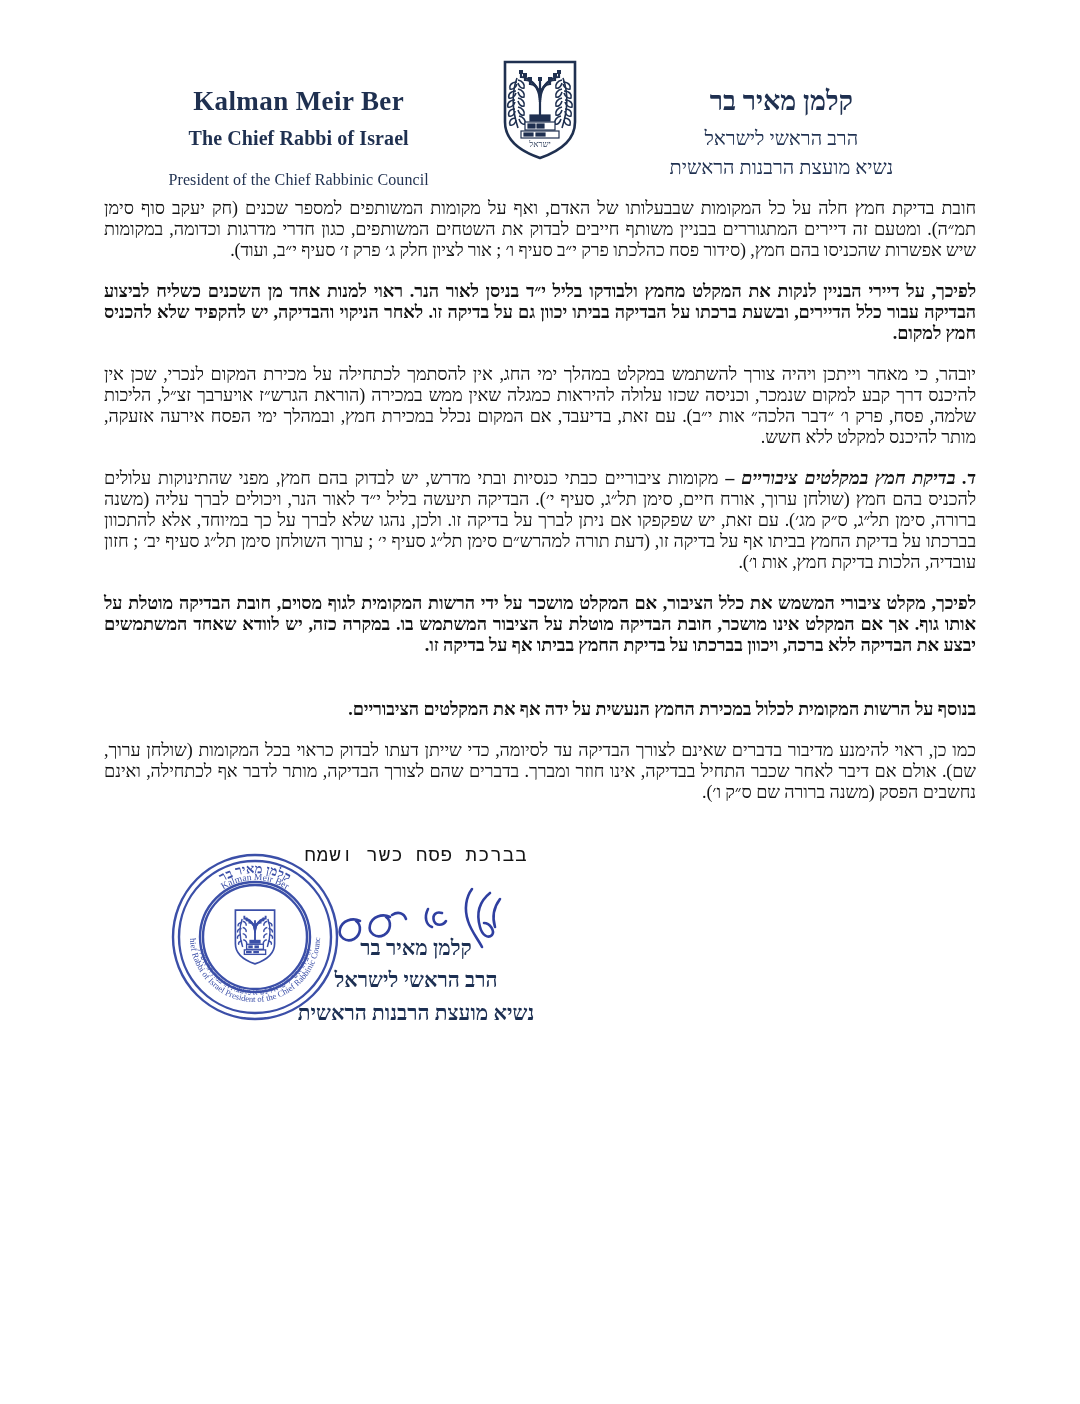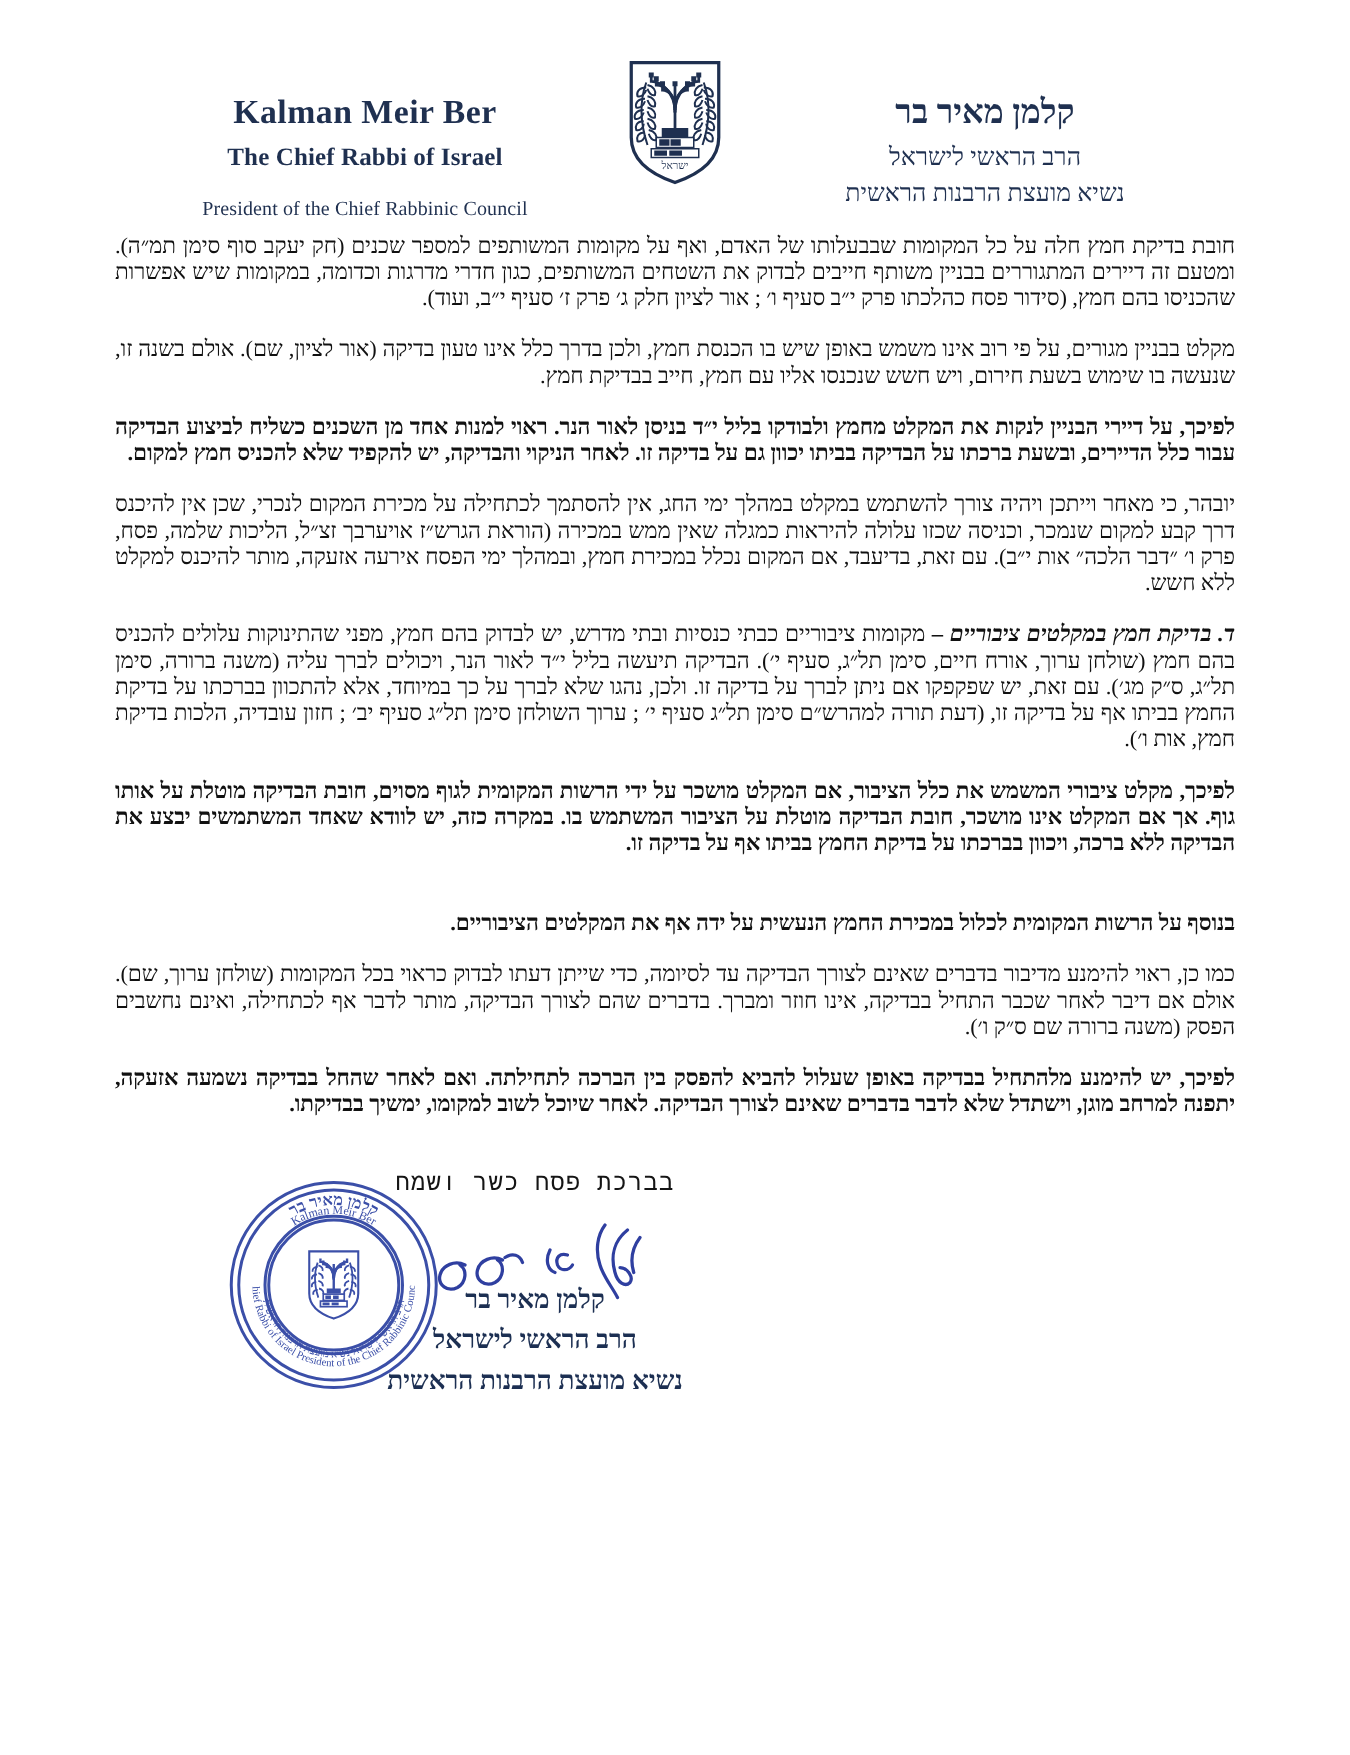--- a/index.html
+++ b/index.html
@@ -14,21 +14,21 @@
     font-family: "Liberation Serif", "DejaVu Serif", serif;
     color: #111111;
     overflow: hidden;
     position: relative;
   }
   .page {
     width: 1080px;
     height: 1400px;
     position: relative;
     box-sizing: border-box;
-    padding: 0;
+    padding: 12px;
   }
 
   
   .letterhead {
     display: flex;
     align-items: flex-start;
     justify-content: space-between;
     padding: 44px 92px 0 92px;
     box-sizing: border-box;
     height: 172px;
@@ -251,36 +251,34 @@
       <div class="role1">הרב הראשי לישראל</div>
       <div class="role2">נשיא מועצת הרבנות הראשית</div>
     </div>
 
   </div>
 
   <div class="body">
 
     <p class="para">חובת בדיקת חמץ חלה על כל המקומות שבבעלותו של האדם, ואף על מקומות המשותפים למספר שכנים (חק יעקב סוף סימן תמ״ה). ומטעם זה דיירים המתגוררים בבניין משותף חייבים לבדוק את השטחים המשותפים, כגון חדרי מדרגות וכדומה, במקומות שיש אפשרות שהכניסו בהם חמץ, (סידור פסח כהלכתו פרק י״ב סעיף ו׳ ; אור לציון חלק ג׳ פרק ז׳ סעיף י״ב, ועוד).</p>
 
-    <p class="para">מקלט בבניין מגורים, על פי רוב אינו משמש באופן שיש בו הכנסת חמץ, ולכן בדרך כלל אינו טעון בדיקה (אור לציון, שם). אולם בשנה זו, שנעשה בו שימוש בשעת חירום, ויש חשש שנכנסו אליו עם חמץ, חייב בבדיקת חמץ.</p>
 
     <p class="para bold">לפיכך, על דיירי הבניין לנקות את המקלט מחמץ ולבודקו בליל י״ד בניסן לאור הנר. ראוי למנות אחד מן השכנים כשליח לביצוע הבדיקה עבור כלל הדיירים, ובשעת ברכתו על הבדיקה בביתו יכוון גם על בדיקה זו. לאחר הניקוי והבדיקה, יש להקפיד שלא להכניס חמץ למקום.</p>
 
     <p class="para">יובהר, כי מאחר וייתכן ויהיה צורך להשתמש במקלט במהלך ימי החג, אין להסתמך לכתחילה על מכירת המקום לנכרי, שכן אין להיכנס דרך קבע למקום שנמכר, וכניסה שכזו עלולה להיראות כמגלה שאין ממש במכירה (הוראת הגרש״ז אויערבך זצ״ל, הליכות שלמה, פסח, פרק ו׳ ״דבר הלכה״ אות י״ב). עם זאת, בדיעבד, אם המקום נכלל במכירת חמץ, ובמהלך ימי הפסח אירעה אזעקה, מותר להיכנס למקלט ללא חשש.</p>
 
     <p class="para"><span class="hd">ד. בדיקת חמץ במקלטים ציבוריים – </span><span>מקומות ציבוריים כבתי כנסיות ובתי מדרש, יש לבדוק בהם חמץ, מפני שהתינוקות עלולים להכניס בהם חמץ (שולחן ערוך, אורח חיים, סימן תל״ג, סעיף י׳). הבדיקה תיעשה בליל י״ד לאור הנר, ויכולים לברך עליה (משנה ברורה, סימן תל״ג, ס״ק מג׳). עם זאת, יש שפקפקו אם ניתן לברך על בדיקה זו. ולכן, נהגו שלא לברך על כך במיוחד, אלא להתכוון בברכתו על בדיקת החמץ בביתו אף על בדיקה זו, (דעת תורה למהרש״ם סימן תל״ג סעיף י׳ ; ערוך השולחן סימן תל״ג סעיף יב׳ ; חזון עובדיה, הלכות בדיקת חמץ, אות ו׳).</span></p>
 
     <p class="para bold">לפיכך, מקלט ציבורי המשמש את כלל הציבור, אם המקלט מושכר על ידי הרשות המקומית לגוף מסוים, חובת הבדיקה מוטלת על אותו גוף. אך אם המקלט אינו מושכר, חובת הבדיקה מוטלת על הציבור המשתמש בו. במקרה כזה, יש לוודא שאחד המשתמשים יבצע את הבדיקה ללא ברכה, ויכוון בברכתו על בדיקת החמץ בביתו אף על בדיקה זו.</p>
 
     <p class="para bold single">בנוסף על הרשות המקומית לכלול במכירת החמץ הנעשית על ידה אף את המקלטים הציבוריים.</p>
 
 
     <p class="para">כמו כן, ראוי להימנע מדיבור בדברים שאינם לצורך הבדיקה עד לסיומה, כדי שייתן דעתו לבדוק כראוי בכל המקומות (שולחן ערוך, שם). אולם אם דיבר לאחר שכבר התחיל בבדיקה, אינו חוזר ומברך. בדברים שהם לצורך הבדיקה, מותר לדבר אף לכתחילה, ואינם נחשבים הפסק (משנה ברורה שם ס״ק ו׳).</p>
 
-    <p class="para bold">לפיכך, יש להימנע מלהתחיל בבדיקה באופן שעלול להביא להפסק בין הברכה לתחילתה. ואם לאחר שהחל בבדיקה נשמעה אזעקה, יתפנה למרחב מוגן, וישתדל שלא לדבר בדברים שאינם לצורך הבדיקה. לאחר שיוכל לשוב למקומו, ימשיך בבדיקתו.</p>
 
     <div class="sigzone">
 
       <div class="seal">
         <svg width="172" height="172" viewBox="0 0 172 172" aria-hidden="true">
           <g fill="none" stroke="#3b4fa8" stroke-width="2.4">
             <circle cx="86" cy="86" r="82"></circle>
             <circle cx="86" cy="86" r="76"></circle>
             <circle cx="86" cy="86" r="55"></circle>
             <circle cx="86" cy="86" r="52"></circle>

